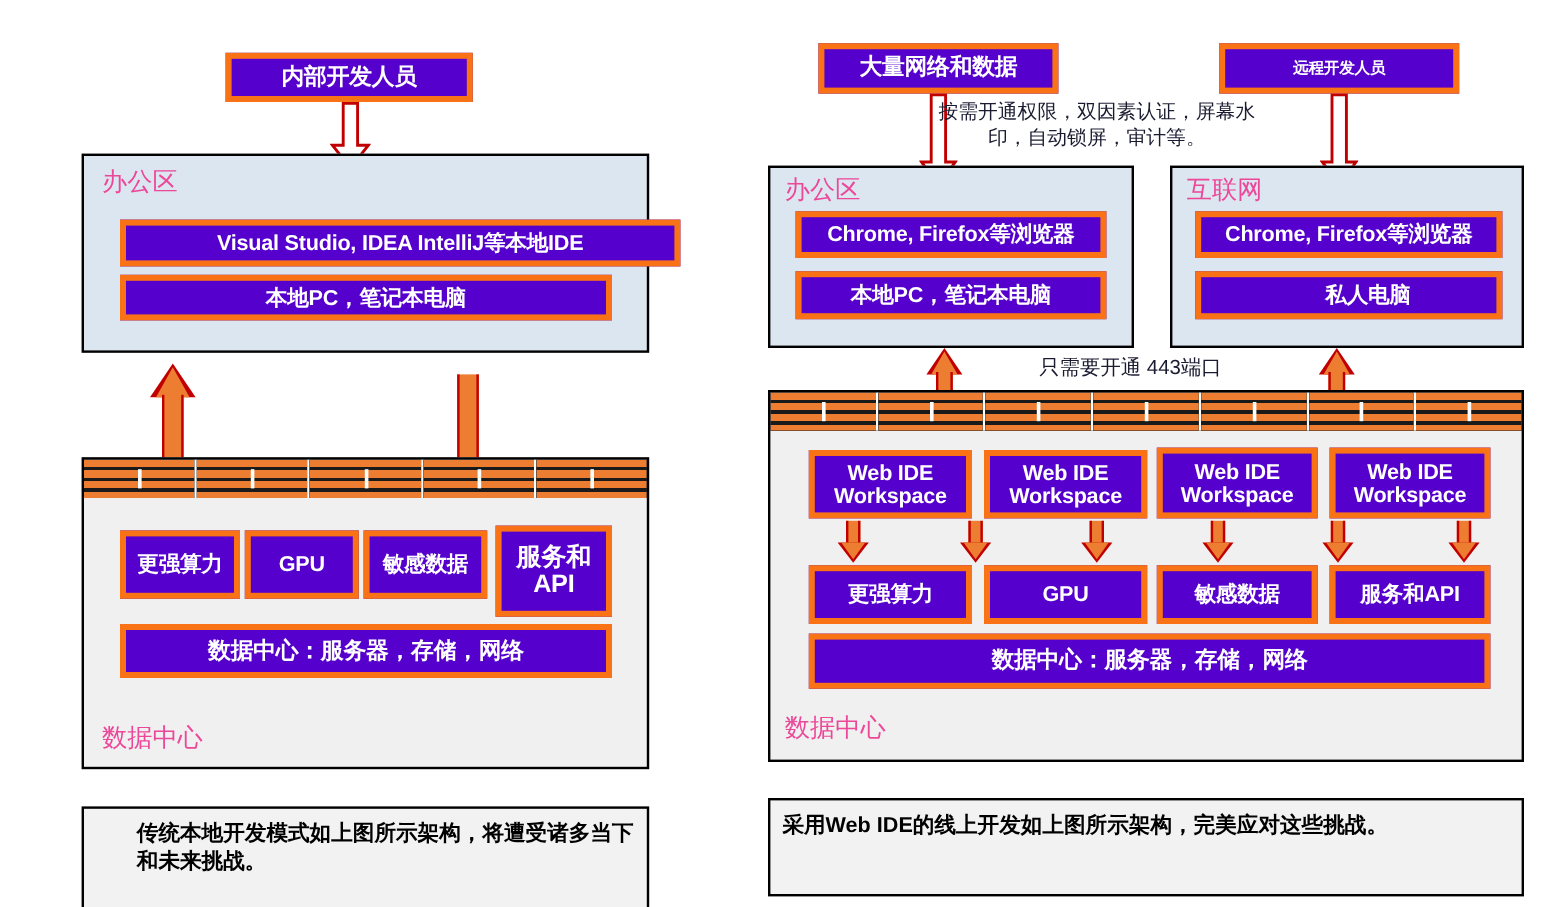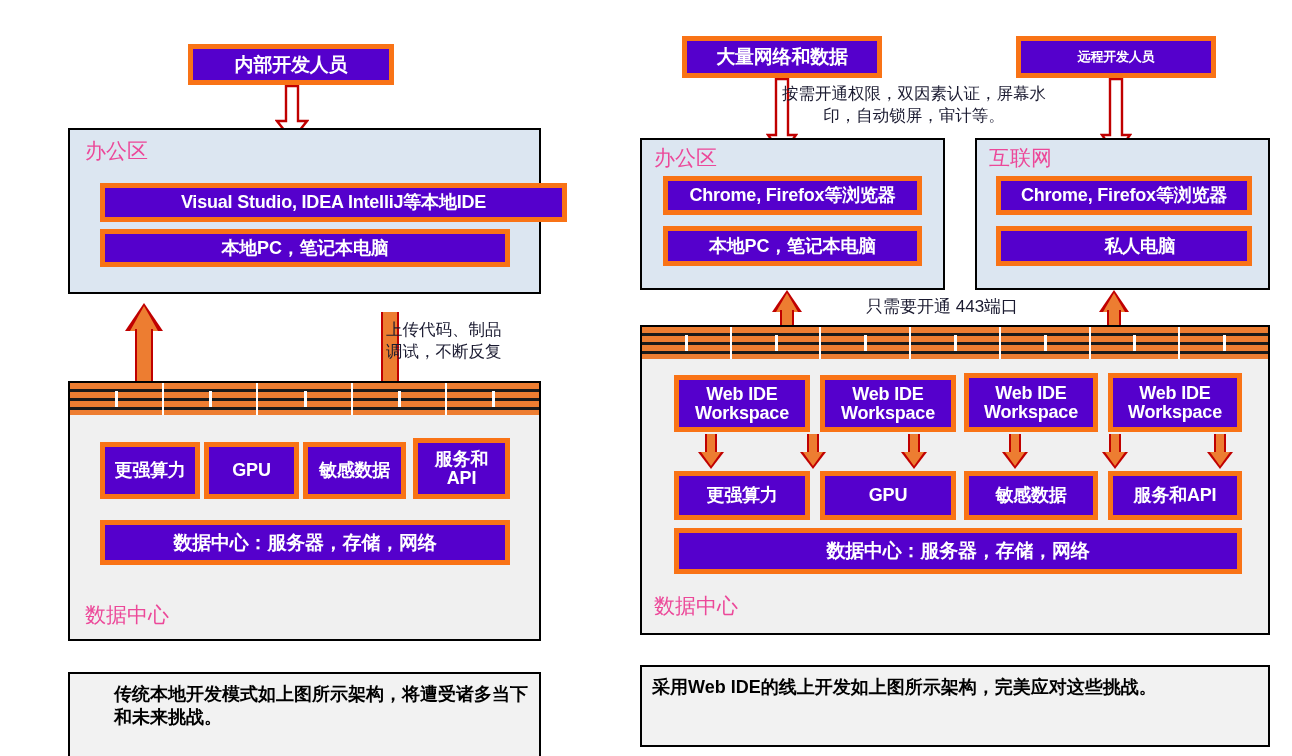--- a/index.html
+++ b/index.html
@@ -165,37 +165,35 @@
     <div class="head" style="border-left-width:19px;border-right-width:19px;border-bottom-width:28px;"></div>
     <div class="head-inner" style="top:3px;left:4.5px;border-left-width:14.5px;border-right-width:14.5px;border-bottom-width:25px;"></div>
     <div class="shaft" style="left:10px;top:26px;width:18px;height:84px;"></div>
   </div>
 
   <div class="oarrow down" style="left:371px;top:312px;width:38px;height:108px;">
     <div class="shaft" style="left:10px;top:0px;width:18px;height:82px;"></div>
     <div class="head" style="top:80px;border-left-width:19px;border-right-width:19px;border-top-width:28px;"></div>
     <div class="head-inner" style="top:80px;left:4.5px;border-left-width:14.5px;border-right-width:14.5px;border-top-width:25px;"></div>
   </div>
-  <div class="note" style="left:386px;top:318px;width:200px;">上传代码、制品
-调试，不断反复</div>
 
   <div class="zone dc" style="left:68px;top:381px;width:473px;height:260px;"></div>
 
   <div class="fw" style="left:70px;top:383px;width:469px;height:32px;">
     <div class="fw-seg"></div>
     <div class="fw-seg"></div>
     <div class="fw-seg"></div>
     <div class="fw-seg"></div>
     <div class="fw-seg"></div>
   </div>
 
   <div class="purple" style="left:100px;top:442px;width:100px;height:57px;font-size:18px;">更强算力</div>
   <div class="purple" style="left:204px;top:442px;width:95px;height:57px;font-size:18px;">GPU</div>
   <div class="purple" style="left:303px;top:442px;width:103px;height:57px;font-size:18px;">敏感数据</div>
-  <div class="purple" style="left:413px;top:438px;width:97px;height:61px;font-size:18px;white-space:pre-line;">服务和
+  <div class="purple" style="left:413px;top:438px;width:97px;height:76px;font-size:21px;white-space:pre-line;">服务和
 API</div>
 
   <div class="purple" style="left:100px;top:520px;width:410px;height:45px;font-size:19px;">数据中心：服务器，存储，网络</div>
   <div class="zone-label" style="left:85px;top:601px;">数据中心</div>
 
   <div class="caption" style="left:68px;top:672px;width:473px;height:92px;padding-left:44px;">  传统本地开发模式如上图所示架构，将遭受诸多当下和未来挑战。</div>
 
   <div class="purple" style="left:682px;top:36px;width:200px;height:42px;font-size:19px;">大量网络和数据</div>
   <div class="purple" style="left:1016px;top:36px;width:200px;height:42px;font-size:13px;">远程开发人员</div>
 

